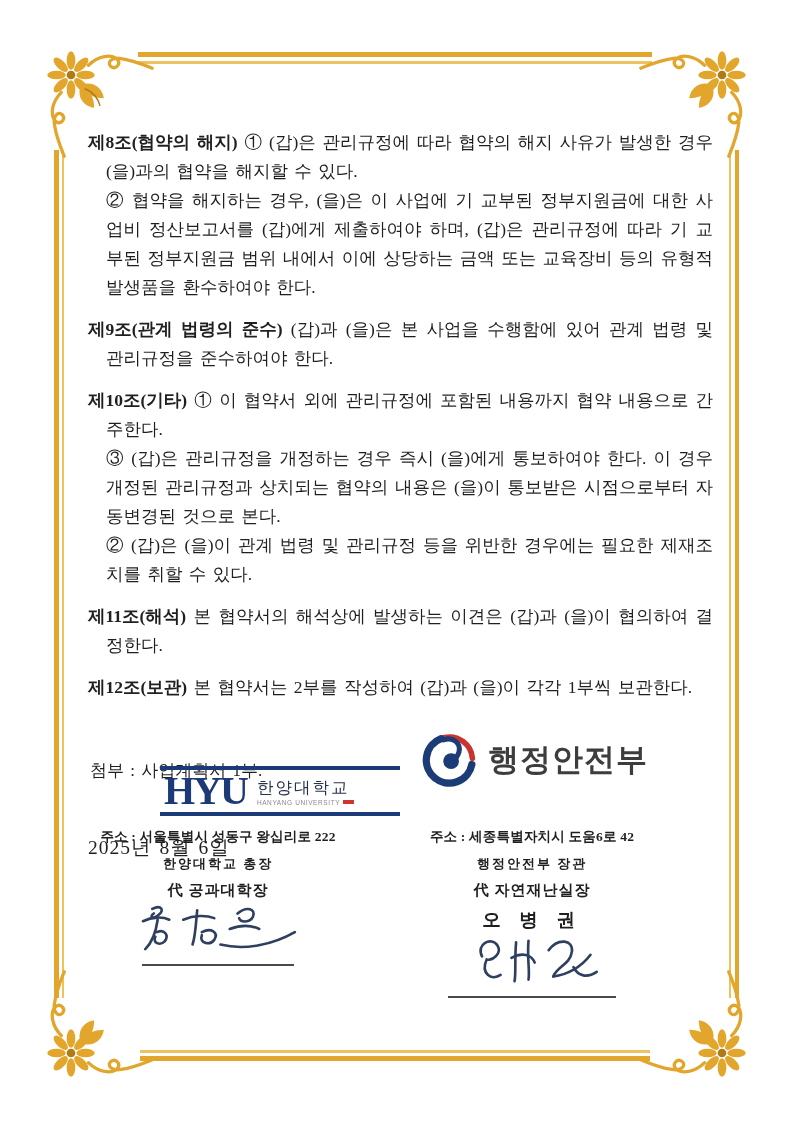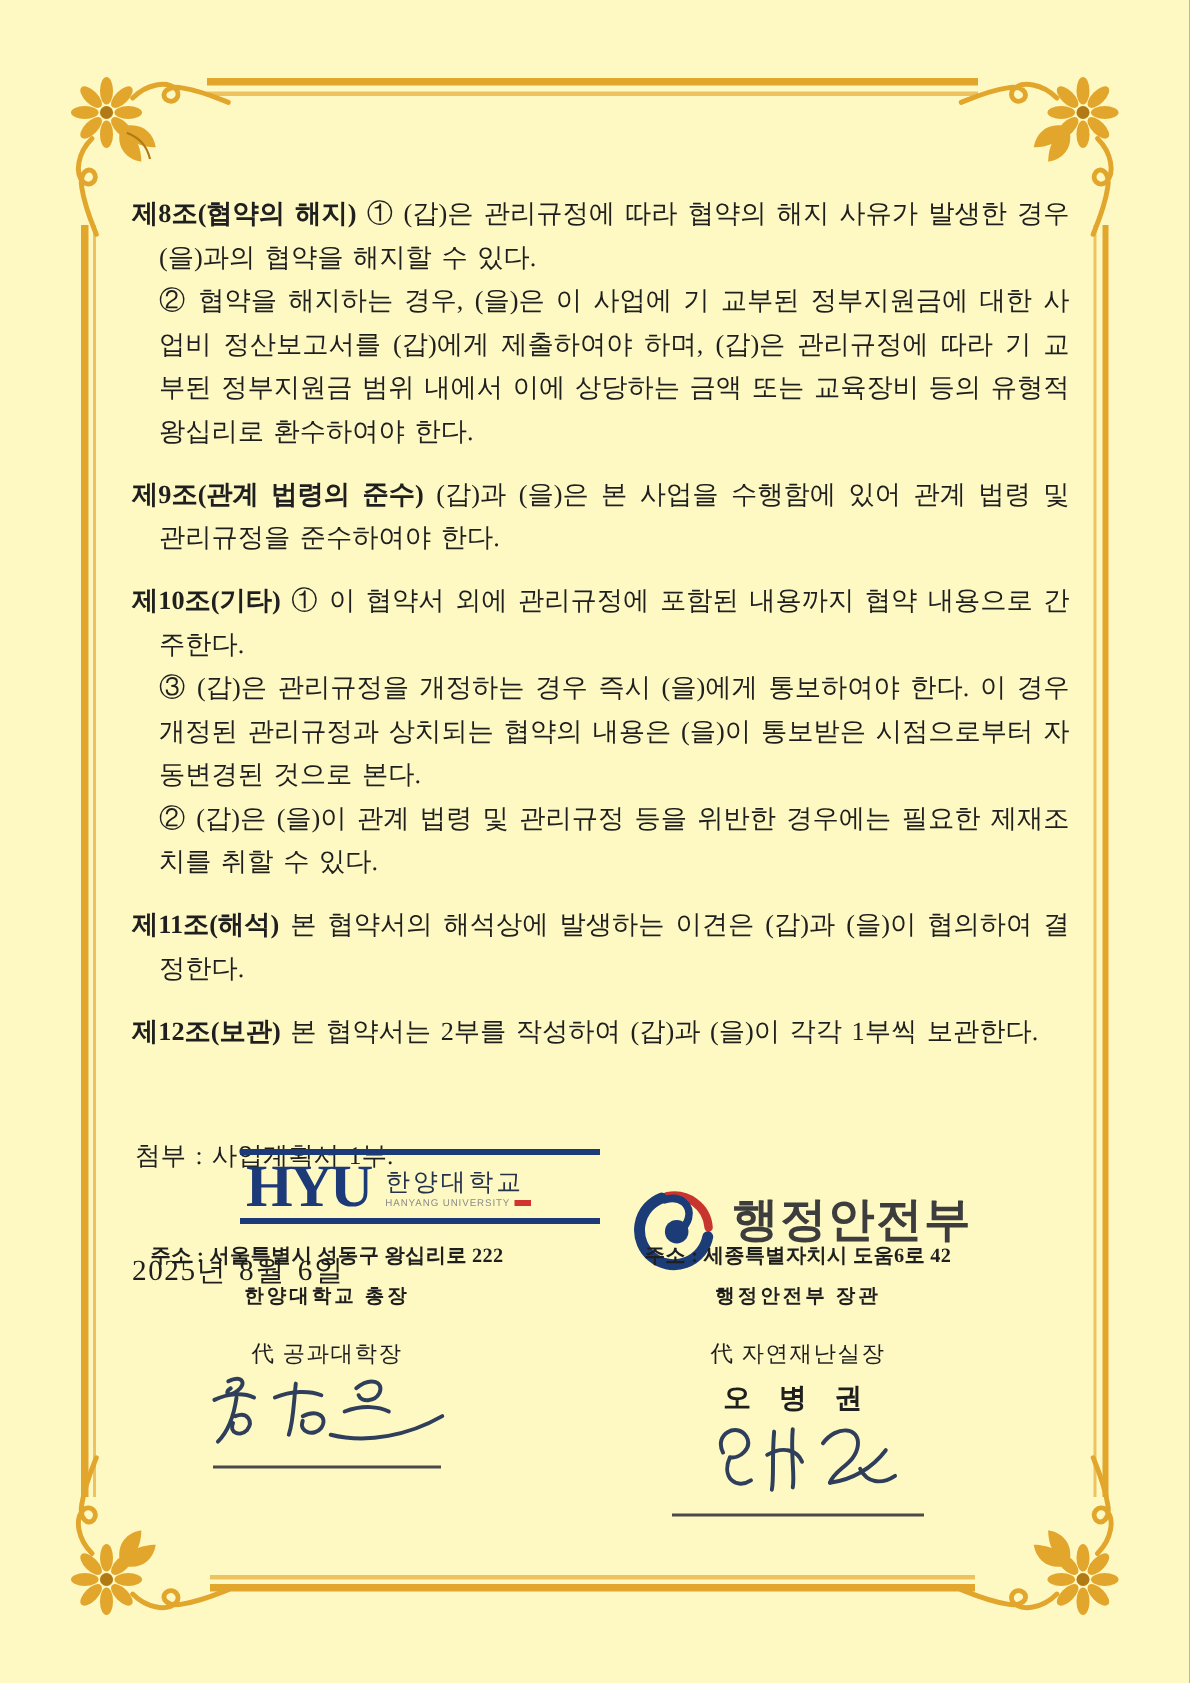--- a/index.html
+++ b/index.html
@@ -1,19 +1,19 @@
 <!DOCTYPE html>
 <html><head>
 <meta charset="utf-8">
 <style>
   * { margin:0; padding:0; box-sizing:border-box; }
   html,body { background:#888; }
   .page {
     position:relative; width:793px; height:1122px; margin:0 auto;
-    background:#fef9c3; overflow:hidden;
+    background:#ffffff; overflow:hidden;
     font-family:"Liberation Serif","DejaVu Serif",serif;
     color:#1f1f1f;
   }
   
   .gline { position:absolute; background:#e2a62c; }
   .gline.thin { background:#eec25e; }
   .corner { position:absolute; width:116px; height:116px; }
   .corner.tl { left:42px;  top:46px; }
   .corner.tr { right:42px; top:46px;  transform:scaleX(-1); }
   .corner.bl { left:42px;  bottom:40px; transform:scaleY(-1); }
@@ -35,30 +35,30 @@
   .hyu-row { display:flex; align-items:center; padding:2px 4px; height:42px; }
   .hyu-acronym {
     font-family:"Liberation Serif",serif; font-weight:bold; font-size:40px;
     line-height:38px; color:#1d3a78; letter-spacing:-2px;
   }
   .hyu-right { margin-left:10px; display:flex; flex-direction:column; }
   .hyu-kr { font-size:16.5px; font-weight:normal; color:#24324c; letter-spacing:2px; }
   .hyu-en { font-size:6.5px; color:#8a8a8a; letter-spacing:0.6px;
     font-family:"Liberation Sans",sans-serif; display:flex; align-items:center; gap:3px; }
   .hyu-red { display:inline-block; width:11px; height:4px; background:#cf352e; }
-  .mois-logo { position:absolute; left:422px; top:792px; display:flex; align-items:flex-start; }
+  .mois-logo { position:absolute; left:422px; top:732px; display:flex; align-items:center; }
   .mois-name { margin-left:10px; font-family:"Liberation Sans","DejaVu Sans",sans-serif;
     font-size:31px; font-weight:600; color:#3d3d3d; letter-spacing:1px; }
   
   .sig-col { position:absolute; top:828px; width:300px; text-align:center; }
   .sig-col.left  { left:68px; }
   .sig-col.right { left:382px; }
   .sig-address { font-size:13.5px; font-weight:bold; letter-spacing:0.2px; }
   .sig-title   { margin-top:9px; font-size:13px; font-weight:bold; letter-spacing:2px; }
-  .sig-deputy  { margin-top:20px; font-size:15px; font-weight:normal; letter-spacing:1px; }
+  .sig-deputy  { margin-top:8px; font-size:15px; font-weight:bold; letter-spacing:1px; }
   .sig-name    { margin-top:7px; font-size:18.5px; font-weight:bold; letter-spacing:7px; }
   .sig-script  { height:62px; margin-top:-2px; }
   .sig-rule    { margin:0 auto; border-top:2px solid #4a4a4a; }
   .sig-col.left  .sig-rule { width:152px; }
   .sig-col.right .sig-rule { width:168px; }
 </style>
 </head>
 <body>
 
 <div class="page">
@@ -148,21 +148,21 @@
       <circle cx="30" cy="30" r="4.5" fill="#b27a14"></circle>
       <path d="M40 40 C52 36 62 42 64 54 C54 54 44 50 40 40 Z"></path>
       <path d="M40 40 C36 52 42 62 54 64 C54 54 50 44 40 40 Z"></path>
     </g>
   </svg>
 
   <div class="doc-body">
 
     <div class="article">
       <p class="lead"><b>제8조(협약의 해지)</b> <span>① (갑)은 관리규정에 따라 협약의 해지 사유가 발생한 경우 (을)과의 협약을 해지할 수 있다.</span></p>
-      <p>② 협약을 해지하는 경우, (을)은 이 사업에 기 교부된 정부지원금에 대한 사업비 정산보고서를 (갑)에게 제출하여야 하며, (갑)은 관리규정에 따라 기 교부된 정부지원금 범위 내에서 이에 상당하는 금액 또는 교육장비 등의 유형적 왕십리로 환수하여야 한다.</p>
+      <p>② 협약을 해지하는 경우, (을)은 이 사업에 기 교부된 정부지원금에 대한 사업비 정산보고서를 (갑)에게 제출하여야 하며, (갑)은 관리규정에 따라 기 교부된 정부지원금 범위 내에서 이에 상당하는 금액 또는 교육장비 등의 유형적 발생품을 환수하여야 한다.</p>
     </div>
 
     <div class="article">
       <p class="lead"><b>제9조(관계 법령의 준수)</b> <span>(갑)과 (을)은 본 사업을 수행함에 있어 관계 법령 및 관리규정을 준수하여야 한다.</span></p>
     </div>
 
     <div class="article">
       <p class="lead"><b>제10조(기타)</b> <span>① 이 협약서 외에 관리규정에 포함된 내용까지 협약 내용으로 간주한다.</span></p>
       <p>③ (갑)은 관리규정을 개정하는 경우 즉시 (을)에게 통보하여야 한다. 이 경우 개정된 관리규정과 상치되는 협약의 내용은 (을)이 통보받은 시점으로부터 자동변경된 것으로 본다.</p>
       <p>② (갑)은 (을)이 관계 법령 및 관리규정 등을 위반한 경우에는 필요한 제재조치를 취할 수 있다.</p>

